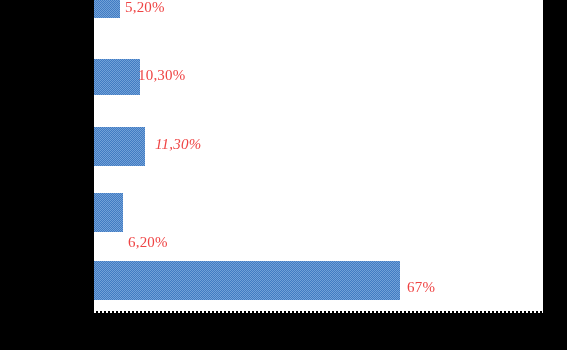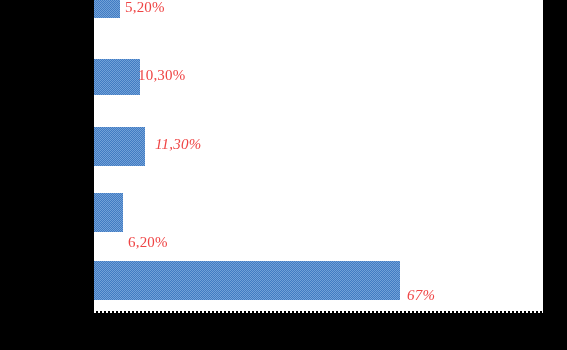--- a/index.html
+++ b/index.html
@@ -107,16 +107,16 @@
     <div class="bar" id="bar-1" style="top:59px; height:36px; width:46px;"></div>
     <div class="bar-label" style="left:44px; top:68px;text-align:center;">10,30%</div>
 
     <div class="bar" id="bar-2" style="top:127px; height:39px; width:51px;"></div>
     <div class="bar-label" style="left:61px; top:137px;font-style:italic;">11,30%</div>
 
     <div class="bar" id="bar-3" style="top:193px; height:39px; width:29px;"></div>
     <div class="bar-label" style="left:34px; top:203px;margin-top:32px;">6,20%</div>
 
     <div class="bar" id="bar-4" style="top:261px; height:39px; width:306px;"></div>
-    <div class="bar-label" style="left:313px; top:288px;font-style:italic;">67%</div>
+    <div class="bar-label" style="left:313px; top:280px;">67%</div>
 
   </div>
 </div>
 
 </body></html>

